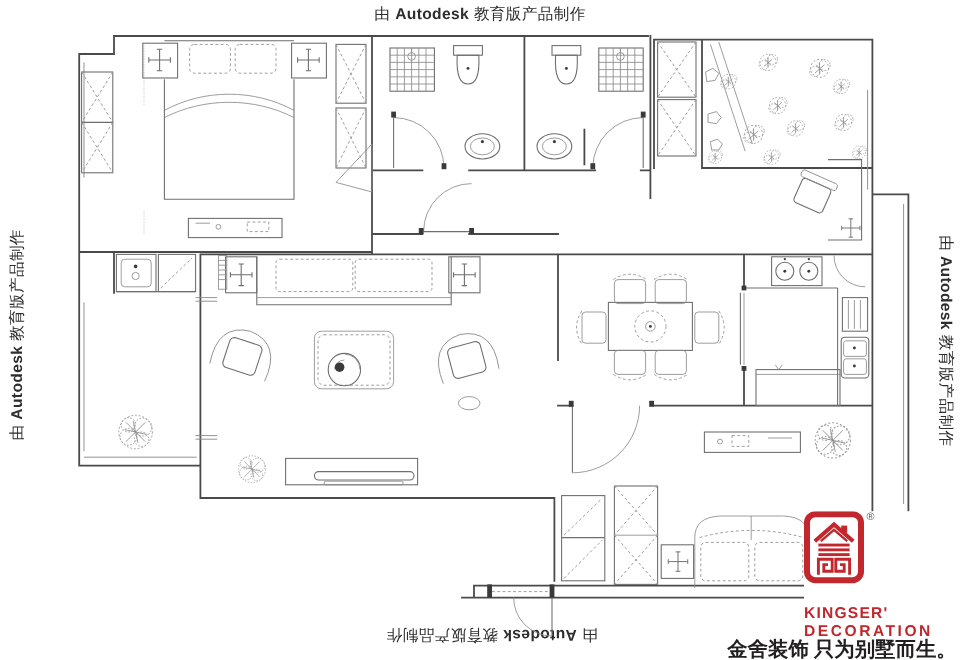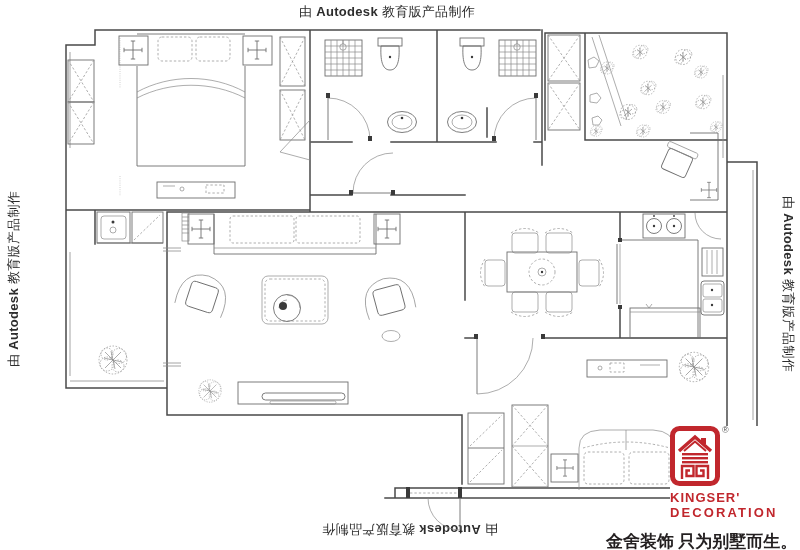--- a/index.html
+++ b/index.html
@@ -5,36 +5,36 @@
   html,body{margin:0;padding:0;}
   body{
     width:800px;height:550px;position:relative;overflow:hidden;
     background:#ffffff;
     font-family:"Liberation Sans", sans-serif;
     --brand:#c1272d; --slogan-color:#231f20;
     --wall:#4a4a4a; --line:#6e6e6e; --soft:#9a9a9a;
   }
   .wm{position:absolute;font-size:13px;color:#2d2d2d;text-align:center;white-space:nowrap;letter-spacing:.3px;}
   .wm b{font-family:"Liberation Sans",sans-serif;font-weight:bold;margin:0 4px;}
-  .wm-top{left:285px;top:3px;width:204px;}
+  .wm-top{left:298px;top:3px;width:204px;}
   .wm-bottom{left:308px;top:520px;width:204px;transform:rotate(180deg);}
   .wm-left{left:-96px;top:270px;width:220px;transform:rotate(-90deg);}
   .wm-right{left:678px;top:275px;width:220px;transform:rotate(90deg);}
   svg.plan{position:absolute;left:0;top:0;}
   .w{stroke:var(--wall);stroke-width:1.5;fill:none;stroke-linecap:square;}
   .w2{stroke:#8d8d8d;stroke-width:.8;fill:none;}
   .f{stroke:var(--line);stroke-width:.9;fill:none;}
   .f2{stroke:#8a8a8a;stroke-width:.7;fill:none;}
   .d{stroke:var(--soft);stroke-width:.8;fill:none;stroke-dasharray:2.4 2;}
   .dk{fill:#3a3a3a;stroke:none;}
   .dim{stroke:#b3b3b3;stroke-width:.6;fill:none;stroke-dasharray:1 1.2;}
   .logo{position:absolute;left:670px;top:426px;width:106px;background:#fff;line-height:1;}
   .emblem{display:block;width:50px;height:62px;}
   .reg{position:absolute;left:52px;top:0px;font-size:9px;color:#5a5a5a;}
-  .kname{color:var(--brand);font-weight:bold;font-size:13px;letter-spacing:1px;margin-top:3px;}
+  .kname{color:var(--brand);font-weight:bold;font-size:13px;letter-spacing:1px;margin-top:16px;}
   .ksub{color:var(--brand);font-size:13px;font-weight:bold;letter-spacing:2.1px;margin-top:2px;}
   .slogan{position:absolute;left:606px;top:506px;font-family:"Liberation Serif",serif;
           font-size:17px;font-weight:600;color:var(--slogan-color);white-space:nowrap;margin-top:24px;}
 </style>
 </head>
 <body style="--brand: #c1272d; --slogan-color: #231f20; --wall: #4a4a4a; --line: #6e6e6e; --soft: #9a9a9a;">
 
 <div class="wm wm-top"><span>由</span><b>Autodesk</b><span>教育版产品制作</span></div>
 <div class="wm wm-bottom"><span>由</span><b>Autodesk</b><span>教育版产品制作</span></div>
 <div class="wm wm-left"><span>由</span><b>Autodesk</b><span>教育版产品制作</span></div>

